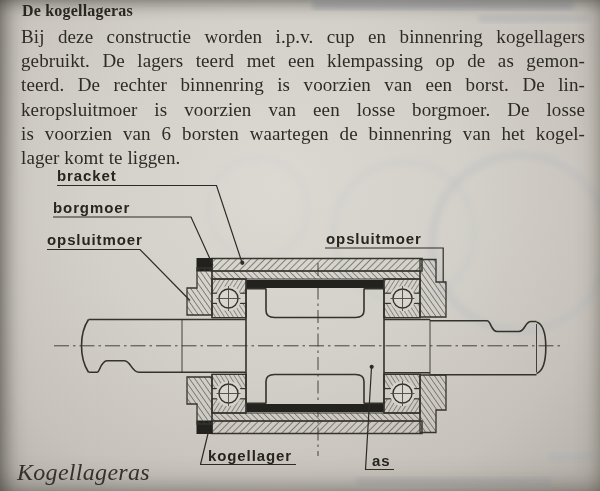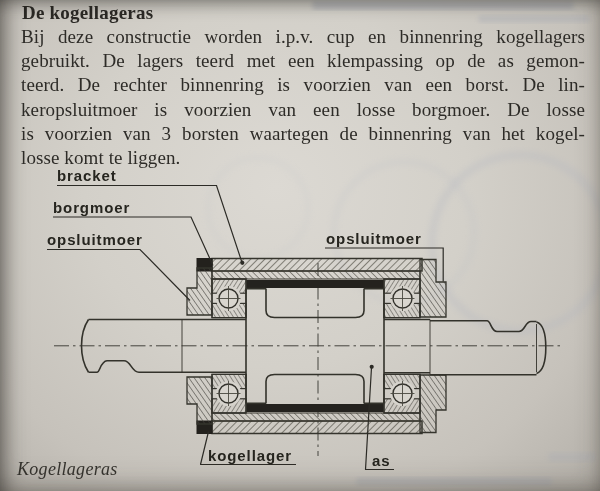--- a/index.html
+++ b/index.html
@@ -12,49 +12,49 @@
   .page::before{
     content:""; position:absolute; inset:0; z-index:40; pointer-events:none;
     box-shadow:
       inset 16px 0 22px -12px rgba(32,30,26,.55),
       inset 0 12px 18px -10px rgba(32,30,26,.45),
       inset -12px 0 26px -14px rgba(60,55,47,.35),
       inset 0 -18px 30px -16px rgba(55,50,43,.40);
   }
   .heading{
     position:absolute; left:22px; top:2px; width:560px;
-    font-size:19px; font-weight:bold; color:#2c2a26; letter-spacing:.2px;
+    font-size:16px; font-weight:bold; color:#2c2a26; letter-spacing:.2px;
   }
   .paragraph{ position:absolute; left:21px; top:25px; width:564px; color:#2e2c28; }
   .pline{
     font-size:19px; line-height:24.2px; letter-spacing:.1px;
     text-align:justify; text-align-last:justify; white-space:normal;
   }
   .pline.last{ text-align:left; text-align-last:left; }
   .caption{
     position:absolute; left:17px; top:459px;
-    font-size:18px; font-style:italic; color:#35332e; letter-spacing:.3px;
+    font-size:24px; font-style:italic; color:#35332e; letter-spacing:.3px;
   }
   svg.figure{ position:absolute; left:0; top:0; }
   .fig-label{ font:700 15px "Liberation Sans", sans-serif; letter-spacing:.9px; fill:#26251f; }
 </style>
 </head>
 <body>
 
 <div class="page">
 
   <div class="heading">De kogellageras</div>
 
   <div class="paragraph">
     <div class="pline">Bij deze constructie worden i.p.v. cup en binnenring kogellagers</div>
     <div class="pline">gebruikt. De lagers teerd met een klempassing op de as gemon-</div>
     <div class="pline">teerd. De rechter binnenring is voorzien van een borst. De lin-</div>
     <div class="pline">keropsluitmoer is voorzien van een losse borgmoer. De losse</div>
-    <div class="pline">is voorzien van 3 borsten waartegen de binnenring van het kogel-</div>
-    <div class="pline last">losse komt te liggen.</div>
+    <div class="pline">is voorzien van 6 borsten waartegen de binnenring van het kogel-</div>
+    <div class="pline last">lager komt te liggen.</div>
   </div>
 
   <svg class="figure" width="600" height="491" viewBox="0 0 600 491" xmlns="http://www.w3.org/2000/svg">
     <defs>
       <pattern id="hShell" width="5" height="5" patternUnits="userSpaceOnUse" patternTransform="rotate(-45)">
         <line x1="0" y1="0" x2="5" y2="0" stroke="#45433a" stroke-width="1.2"></line>
       </pattern>
       <pattern id="hSleeve" width="4.4" height="4.4" patternUnits="userSpaceOnUse" patternTransform="rotate(45)">
         <line x1="0" y1="0" x2="4.4" y2="0" stroke="#45433a" stroke-width="1.1"></line>
       </pattern>

